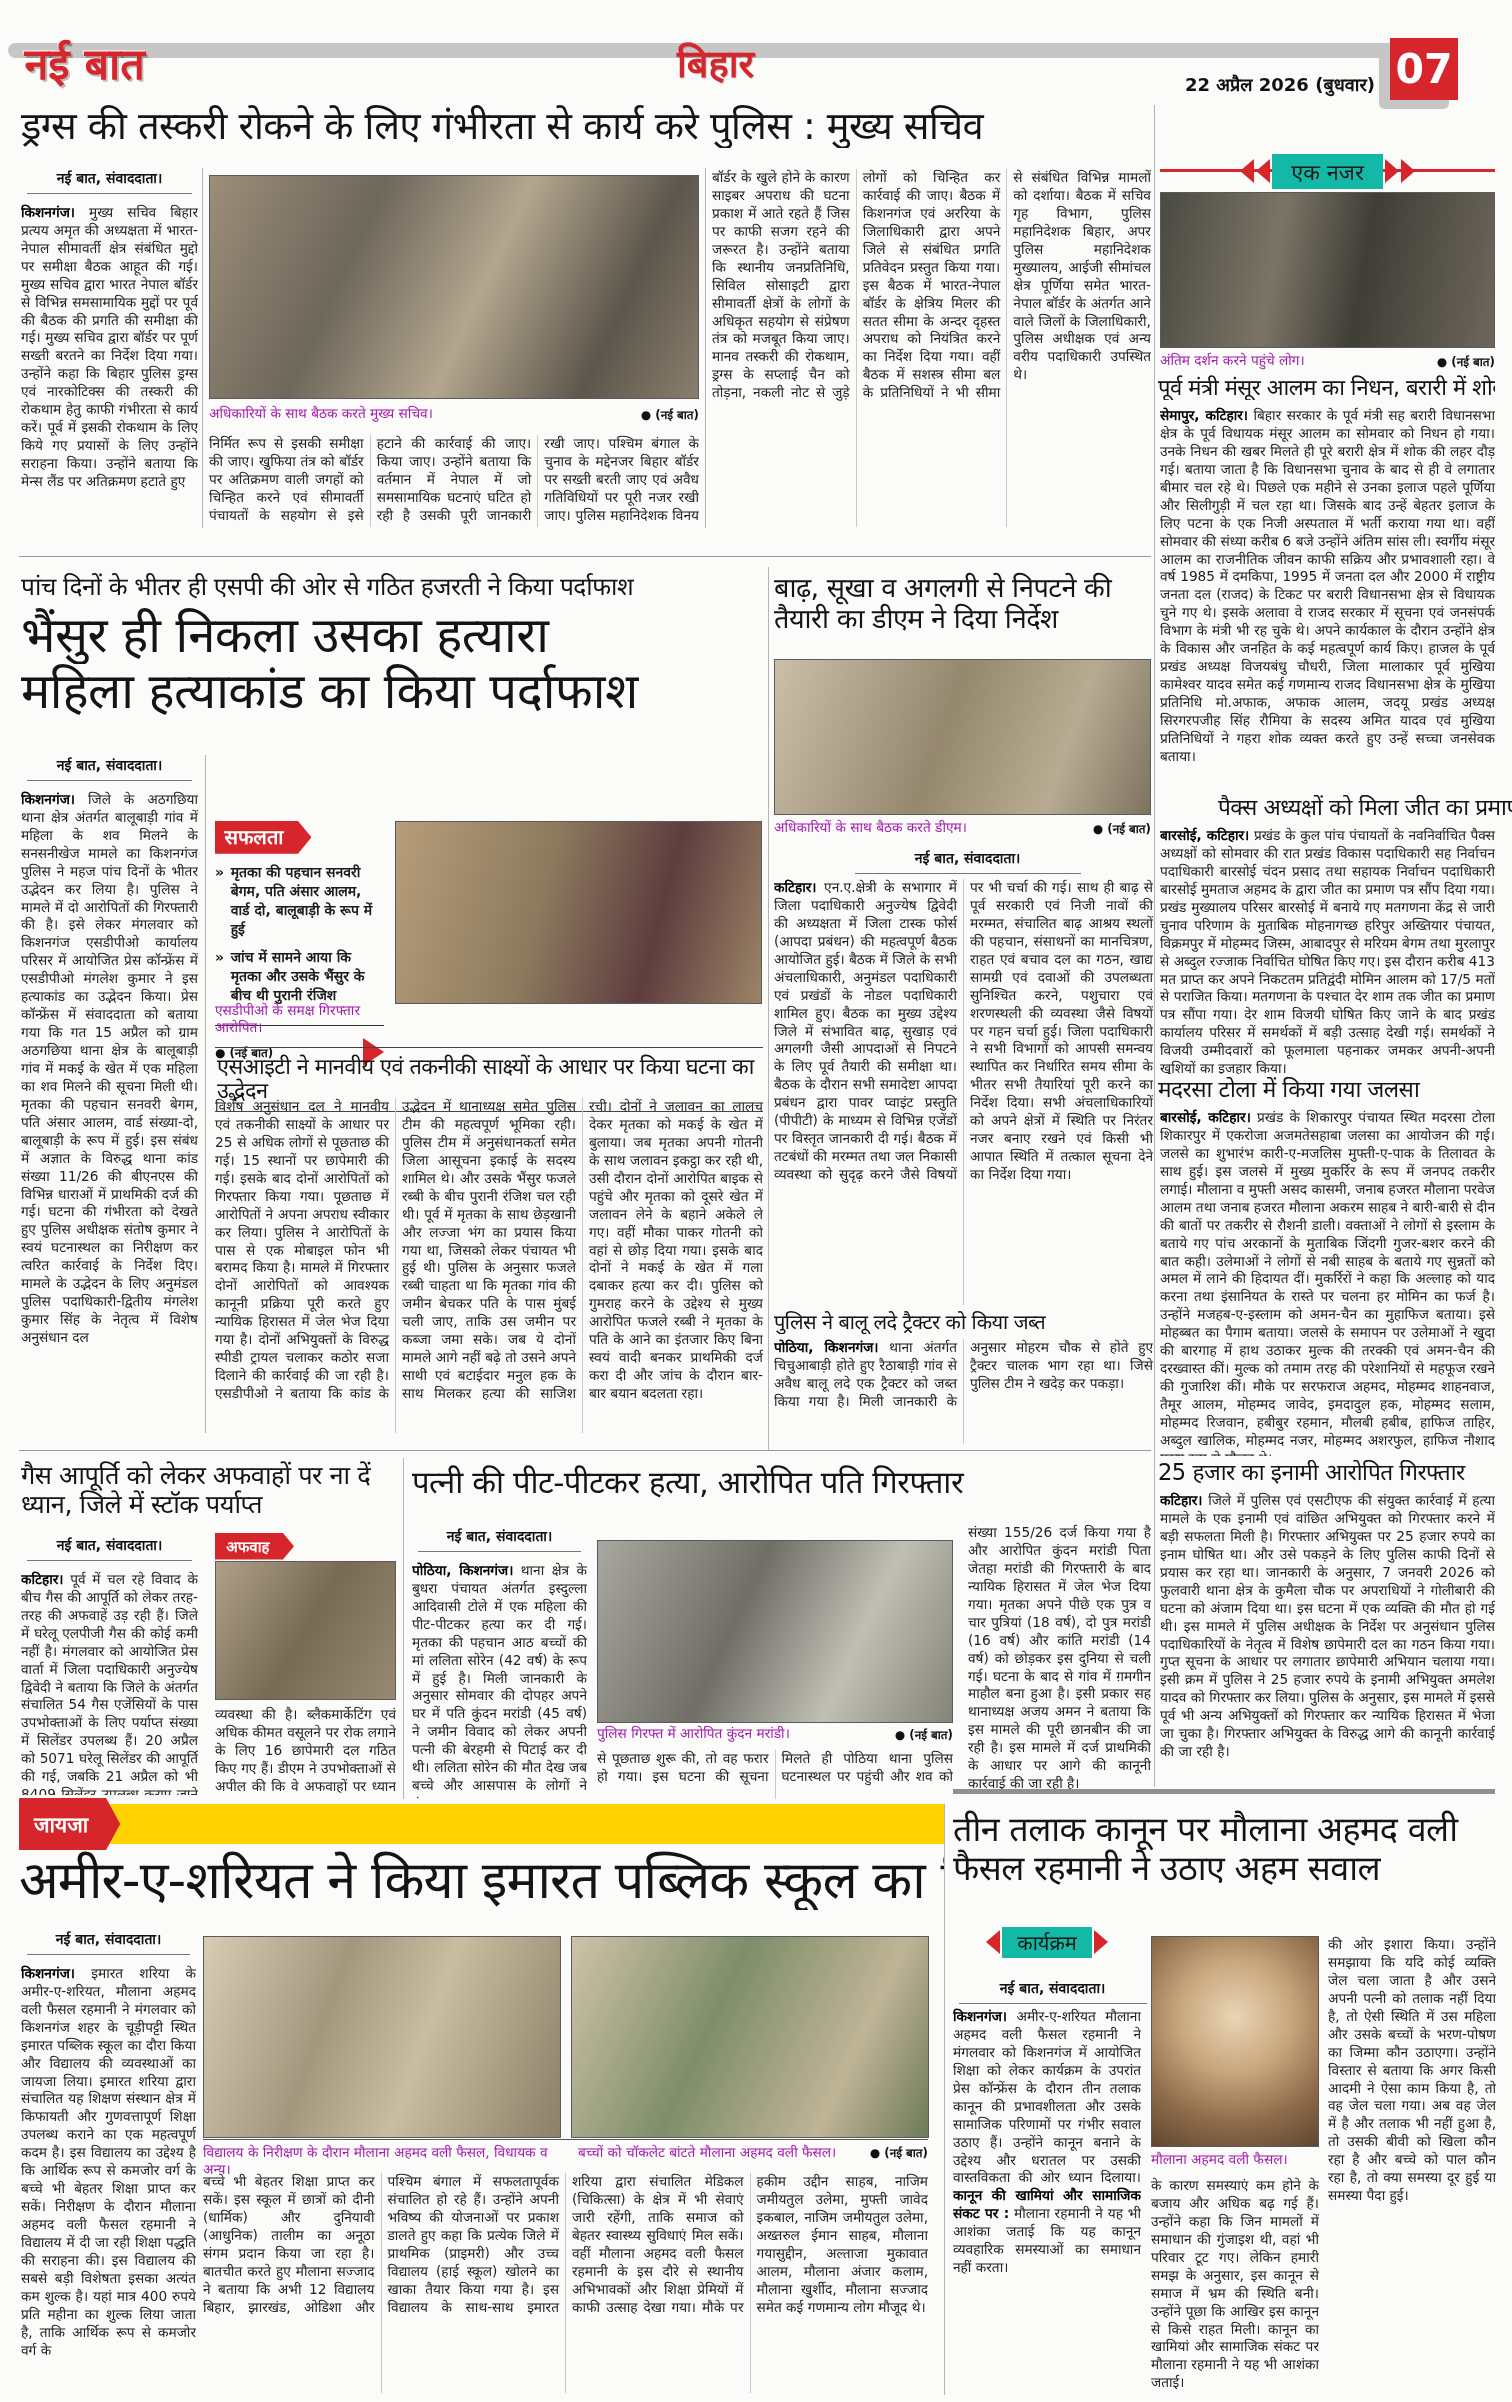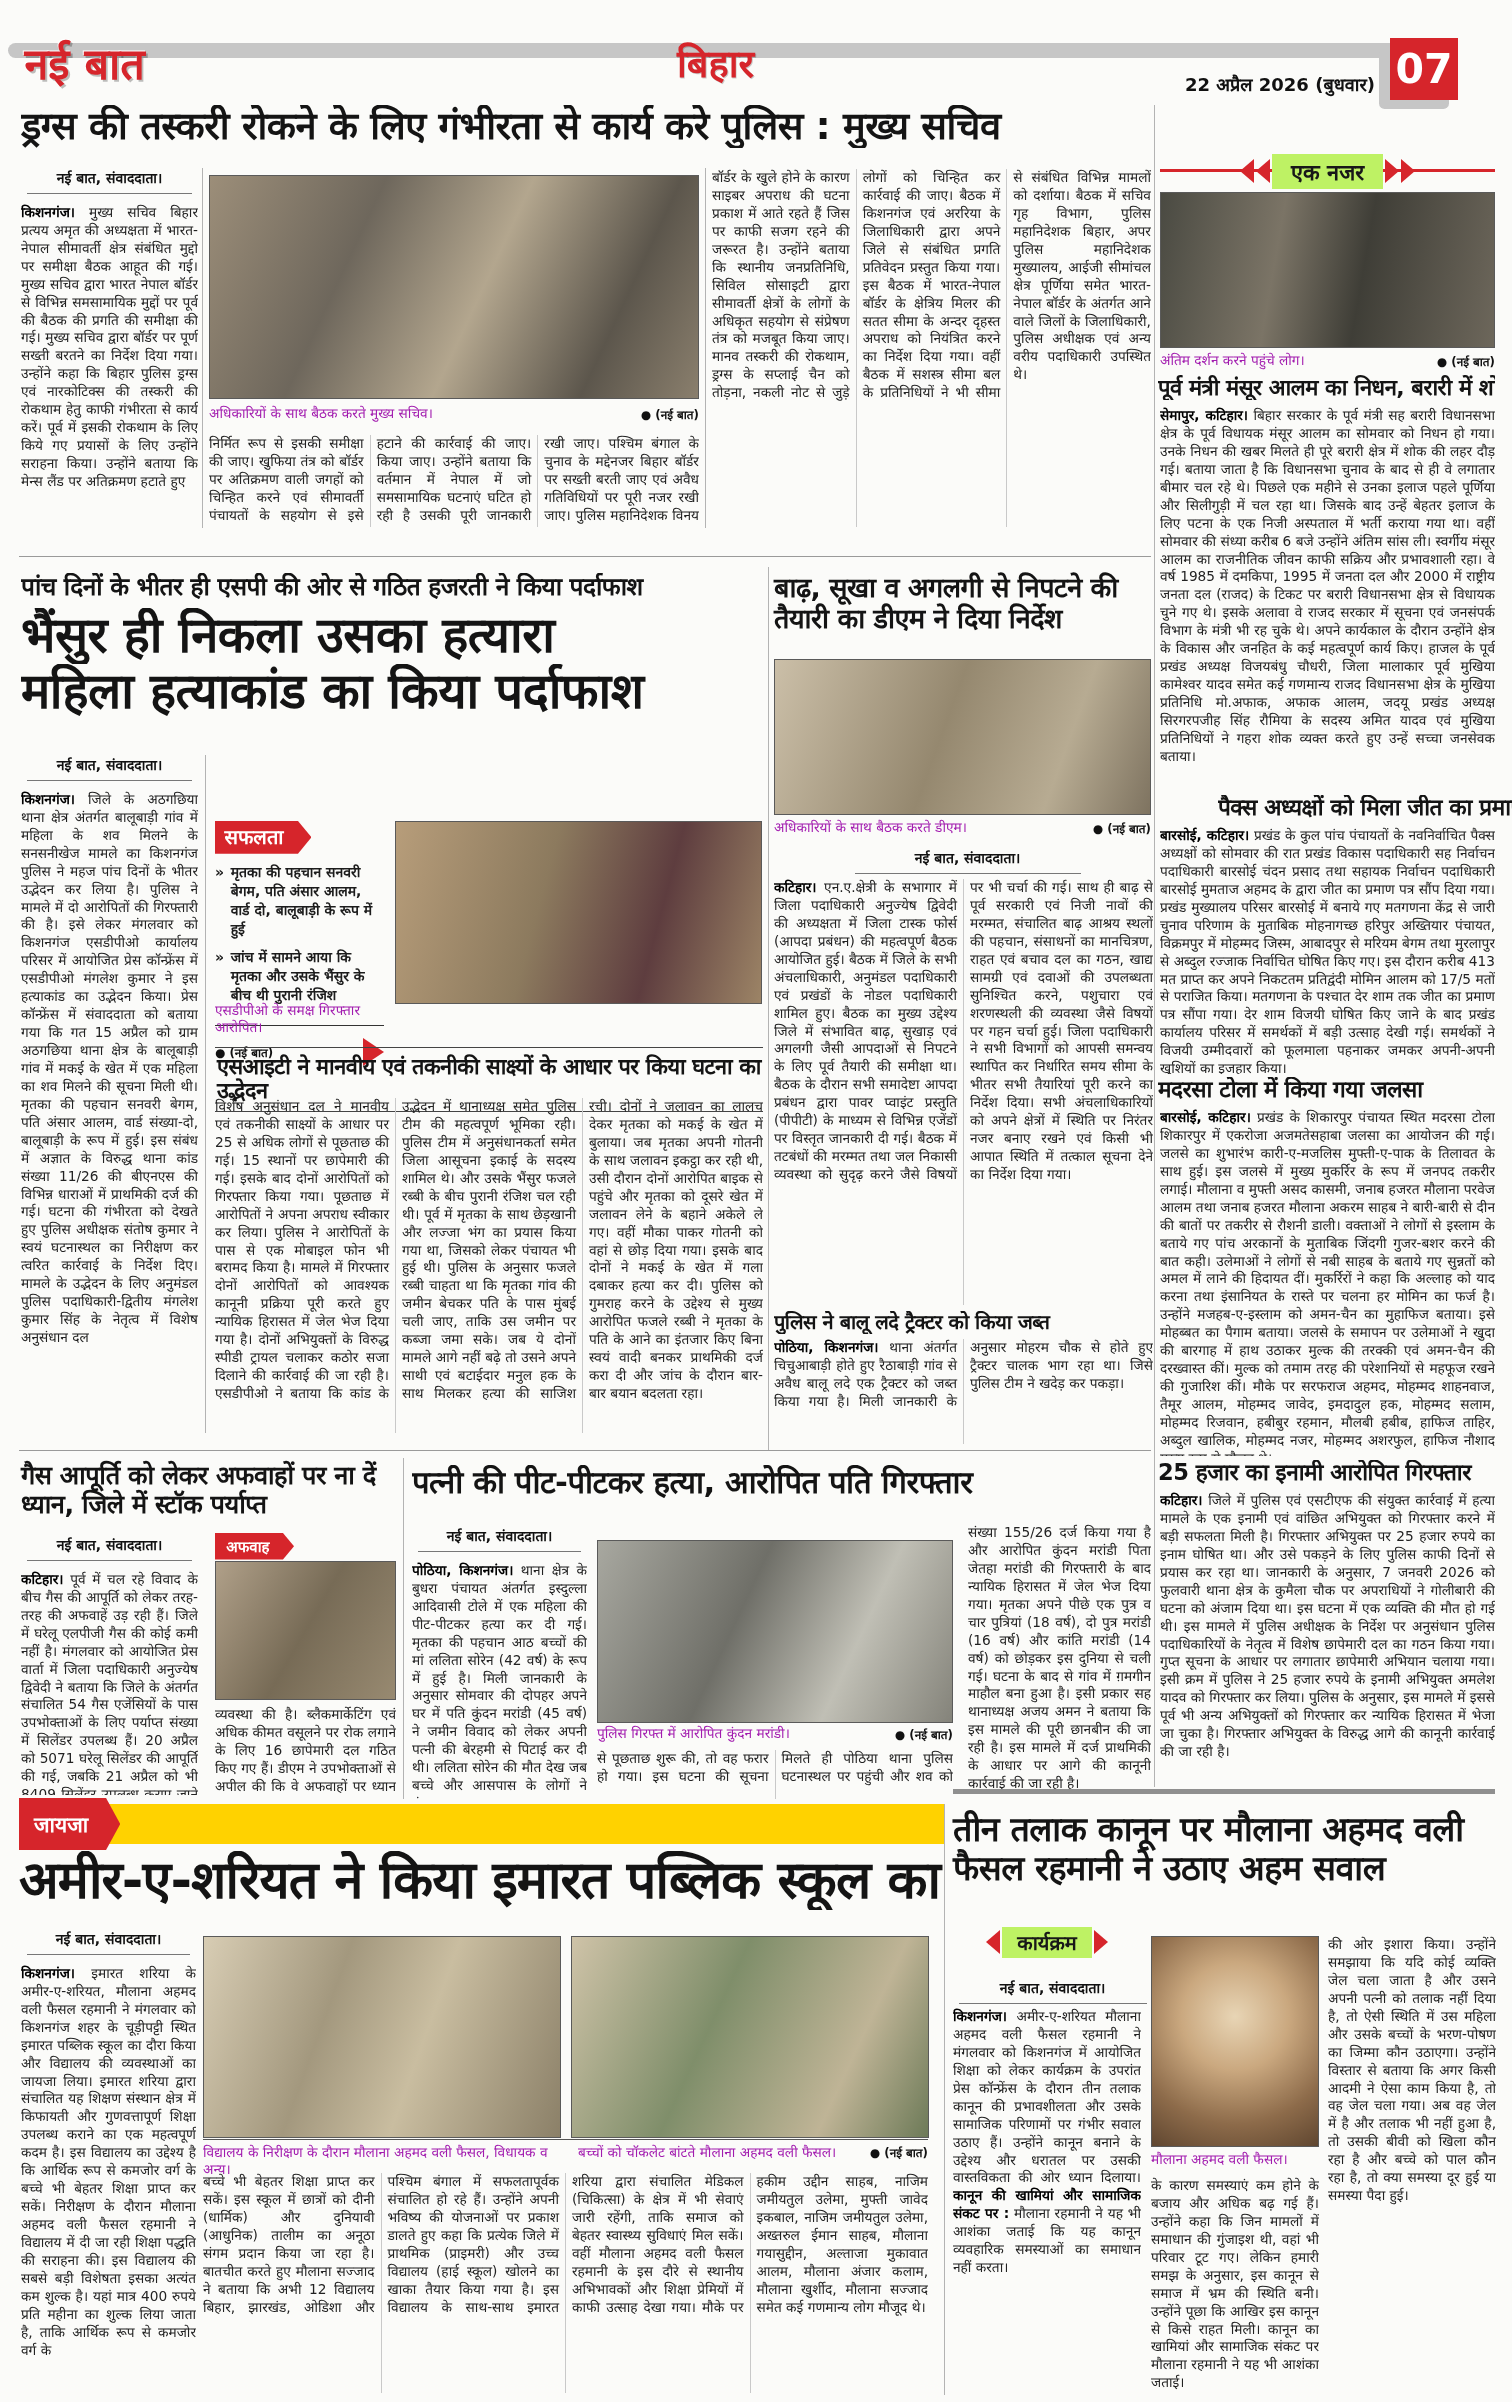--- a/index.html
+++ b/index.html
@@ -1,19 +1,19 @@
 <!DOCTYPE html>
 <html style="font-size:15px"><head>
 <meta charset="utf-8">
 <style>
   html,body{margin:0;padding:0}
   body{width:1512px;height:2402px;position:relative;background:#fbfbf9;
        font-family:"DejaVu Sans","Liberation Sans",sans-serif;color:#1c1c1c;overflow:hidden}
   .abs{position:absolute;box-sizing:border-box}
-  .hl{font-weight:700;color:#141414;line-height:1.14;letter-spacing:-0.5px}
+  .hl{font-weight:400;color:#141414;line-height:1.14;letter-spacing:-0.5px}
   .body{font-size:13.7px;line-height:1.31;text-align:justify;color:#222;overflow:hidden}
   .body b{color:#000}
   .c2{column-count:2;column-gap:13px;column-rule:0.9px solid #c9c9c9}
   .c3{column-count:3;column-gap:13px;column-rule:0.9px solid #c9c9c9}
   .c4{column-count:4;column-gap:13px;column-rule:0.9px solid #c9c9c9}
   .byl{font-size:14px;font-weight:bold;text-align:center;color:#111;
        border-bottom:1.1px solid #777;padding:1.9px 5.6px 6.6px;margin:0 5.6px 9.4px}
   .cap{font-size:13.7px;font-weight:normal;color:#a21caf;line-height:1.25}
   .credit{font-size:11.8px;font-weight:bold;white-space:nowrap;color:#111}
   .caprow{display:flex;justify-content:space-between;align-items:flex-end;gap:7.5px}
@@ -23,21 +23,21 @@
   .ph1{background:linear-gradient(115deg,#9c8e79,#6e675c 30%,#b3a68e 55%,#5c564c 80%,#8a7f6d)}
   .ph2{background:linear-gradient(100deg,#4a4a42,#7b7466 35%,#3f3e37 60%,#6d675b)}
   .ph3{background:linear-gradient(105deg,#b79d7a,#8c7a5e 40%,#5e3d3f 70%,#9c8466)}
   .ph4{background:linear-gradient(110deg,#cbbfa8,#95886f 45%,#b7ab92 75%,#7e7360)}
   .ph5{background:linear-gradient(120deg,#b0a089,#776b56 50%,#988a71)}
   .ph6{background:linear-gradient(115deg,#a8a8a0,#6f6f68 40%,#c0bfb5 70%,#84837a)}
   .ph7{background:linear-gradient(110deg,#d8cdb4,#a3987e 35%,#c9bda0 60%,#8b8068)}
   .ph8{background:linear-gradient(115deg,#cfc3a8,#7f8e6a 40%,#bfb496 75%,#6d7a58)}
   .ph9{background:radial-gradient(circle at 50% 38%,#e8d5b5,#caa87f 35%,#8d6b4a 70%,#5f4630)}
   .badge{display:flex;align-items:center;justify-content:center}
-  .badge .box{background:#bef264;padding:2.8px 19px;font-weight:700;font-size:21.7px;color:#181818;white-space:nowrap}
+  .badge .box{background:#14b8a6;padding:2.8px 19px;font-weight:400;font-size:21.7px;color:#181818;white-space:nowrap}
   .t{width:0;height:0;border-top:12.2px solid transparent;border-bottom:12.2px solid transparent}
   .tl{border-right:14px solid #d6252b;margin-right:1.9px}
   .tr{border-left:14px solid #d6252b;margin-left:1.9px}
   .sf{border-bottom:1.9px solid #333;padding-bottom:11px}
   .sf-head{background:#d6252b;color:#fff;font-weight:900;font-size:20px;padding:1.9px 28px 3.8px 9.4px;
            display:inline-block;clip-path:polygon(0 0,86% 0,100% 50%,86% 100%,0 100%)}
   .sf ul{list-style:none;margin:9.4px 0 0;padding:0}
   .sf li{display:flex;gap:6.6px;font-size:14px;font-weight:bold;line-height:1.35;margin-bottom:9.4px;text-align:left}
   .sf li .ar{color:#1a1a1a;font-weight:900}
   .tag{background:#d6252b;color:#fff;font-weight:900;display:inline-block;

